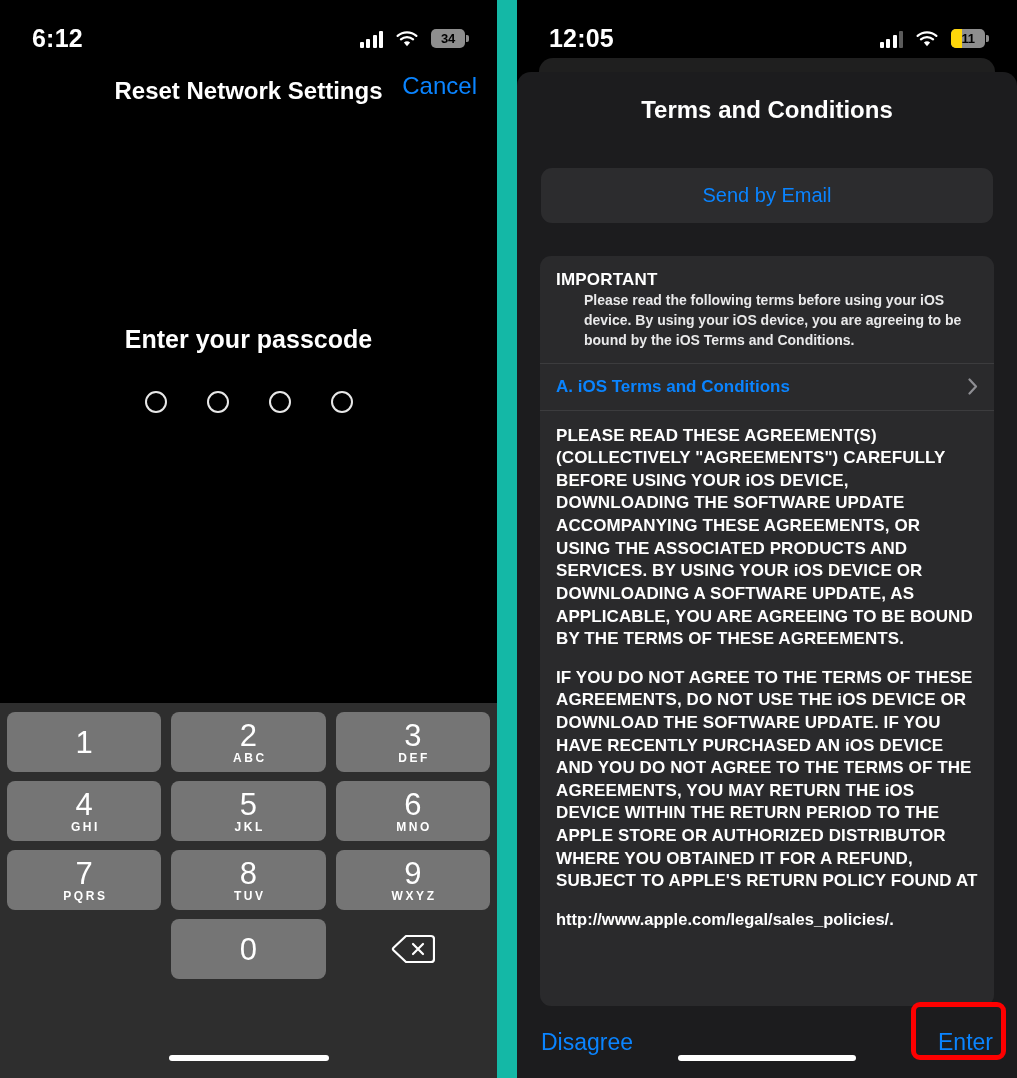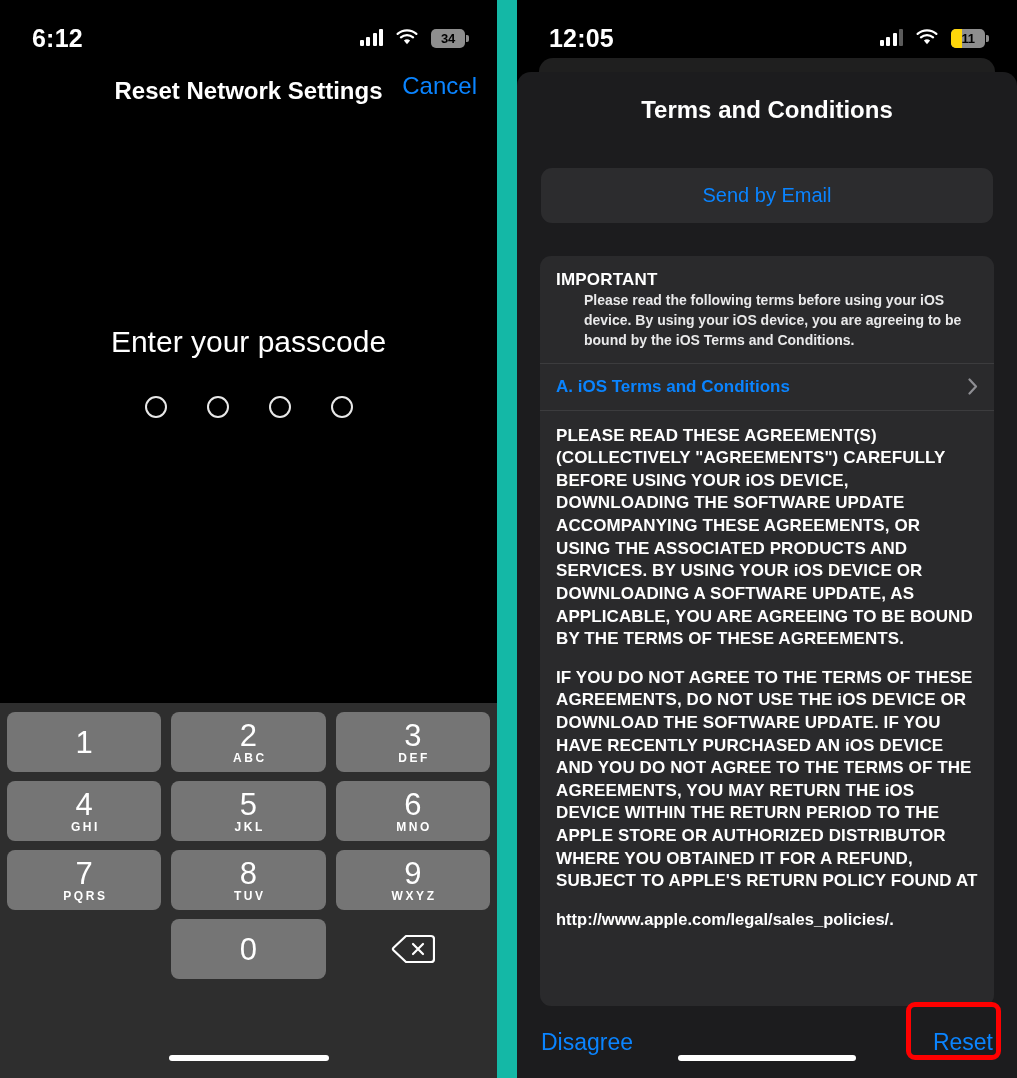--- a/index.html
+++ b/index.html
@@ -18,21 +18,21 @@
 
   
   .statusbar {
     position:absolute; top:0; left:0; right:0; height:62px;
     display:flex; align-items:center; justify-content:space-between;
     padding:14px 32px 0 32px;
   }
   .status-time {
     color:#fff; font-size:25px; font-weight:700; letter-spacing:.2px;
   }
-  .status-right { display:flex; align-items:flex-start; gap:13px; }
+  .status-right { display:flex; align-items:flex-end; gap:13px; }
 
   .signal { display:flex; align-items:flex-end; gap:2.5px; height:17px; }
   .signal i { width:4px; background:#fff; border-radius:1px; display:block; }
   .signal i:nth-child(1){ height:6px; }
   .signal i:nth-child(2){ height:9px; }
   .signal i:nth-child(3){ height:13px; }
   .signal i:nth-child(4){ height:17px; }
   .signal.dim4 i:nth-child(4){ background:#5b5b5b; }
 
   .wifi { position:relative; width:22px; height:17px; }
@@ -63,21 +63,21 @@
   .nav-title { color:#fff; font-size:24px; font-weight:700; }
   .nav-cancel {
     position:absolute; right:20px; top:72px;
     color:#0a84ff; font-size:24px; font-weight:400;
   }
 
   .passcode-area {
     position:absolute; top:325px; left:0; right:0;
     display:flex; flex-direction:column; align-items:center;
   }
-  .passcode-prompt { color:#fff; font-size:30px; font-weight:400; }
+  .passcode-prompt { color:#fff; font-size:25px; font-weight:700; }
   .dots { display:flex; gap:40px; margin-top:37px; }
   .dot {
     width:22px; height:22px; border-radius:50%;
     border:2px solid #e8e8e8; background:transparent;
   }
 
   .keypad {
     position:absolute; left:0; right:0; bottom:0; top:703px;
     background:#2e2e2e; padding:9px 7px 0 7px;
   }
@@ -312,21 +312,21 @@
         <div class="legal-block">
           <div class="legal-para">PLEASE READ THESE AGREEMENT(S) (COLLECTIVELY "AGREEMENTS") CAREFULLY BEFORE USING YOUR iOS DEVICE, DOWNLOADING THE SOFTWARE UPDATE ACCOMPANYING THESE AGREEMENTS, OR USING THE ASSOCIATED PRODUCTS AND SERVICES. BY USING YOUR iOS DEVICE OR DOWNLOADING A SOFTWARE UPDATE, AS APPLICABLE, YOU ARE AGREEING TO BE BOUND BY THE TERMS OF THESE AGREEMENTS.</div>
           <div class="legal-para">IF YOU DO NOT AGREE TO THE TERMS OF THESE AGREEMENTS, DO NOT USE THE iOS DEVICE OR DOWNLOAD THE SOFTWARE UPDATE. IF YOU HAVE RECENTLY PURCHASED AN iOS DEVICE AND YOU DO NOT AGREE TO THE TERMS OF THE AGREEMENTS, YOU MAY RETURN THE iOS DEVICE WITHIN THE RETURN PERIOD TO THE APPLE STORE OR AUTHORIZED DISTRIBUTOR WHERE YOU OBTAINED IT FOR A REFUND, SUBJECT TO APPLE'S RETURN POLICY FOUND AT</div>
           <div class="legal-para url">http://www.apple.com/legal/sales_policies/.</div>
         </div>
       </div>
 
       <div class="sheet-actions">
         <div class="btn-disagree">Disagree</div>
         <div class="agree-wrap">
-          <div class="btn-agree">Reset</div>
+          <div class="btn-agree">Enter</div>
           <div class="agree-highlight"></div>
         </div>
       </div>
     </div>
 
     <div class="home-indicator-right"></div>
   </div>
 
 </div>
 

